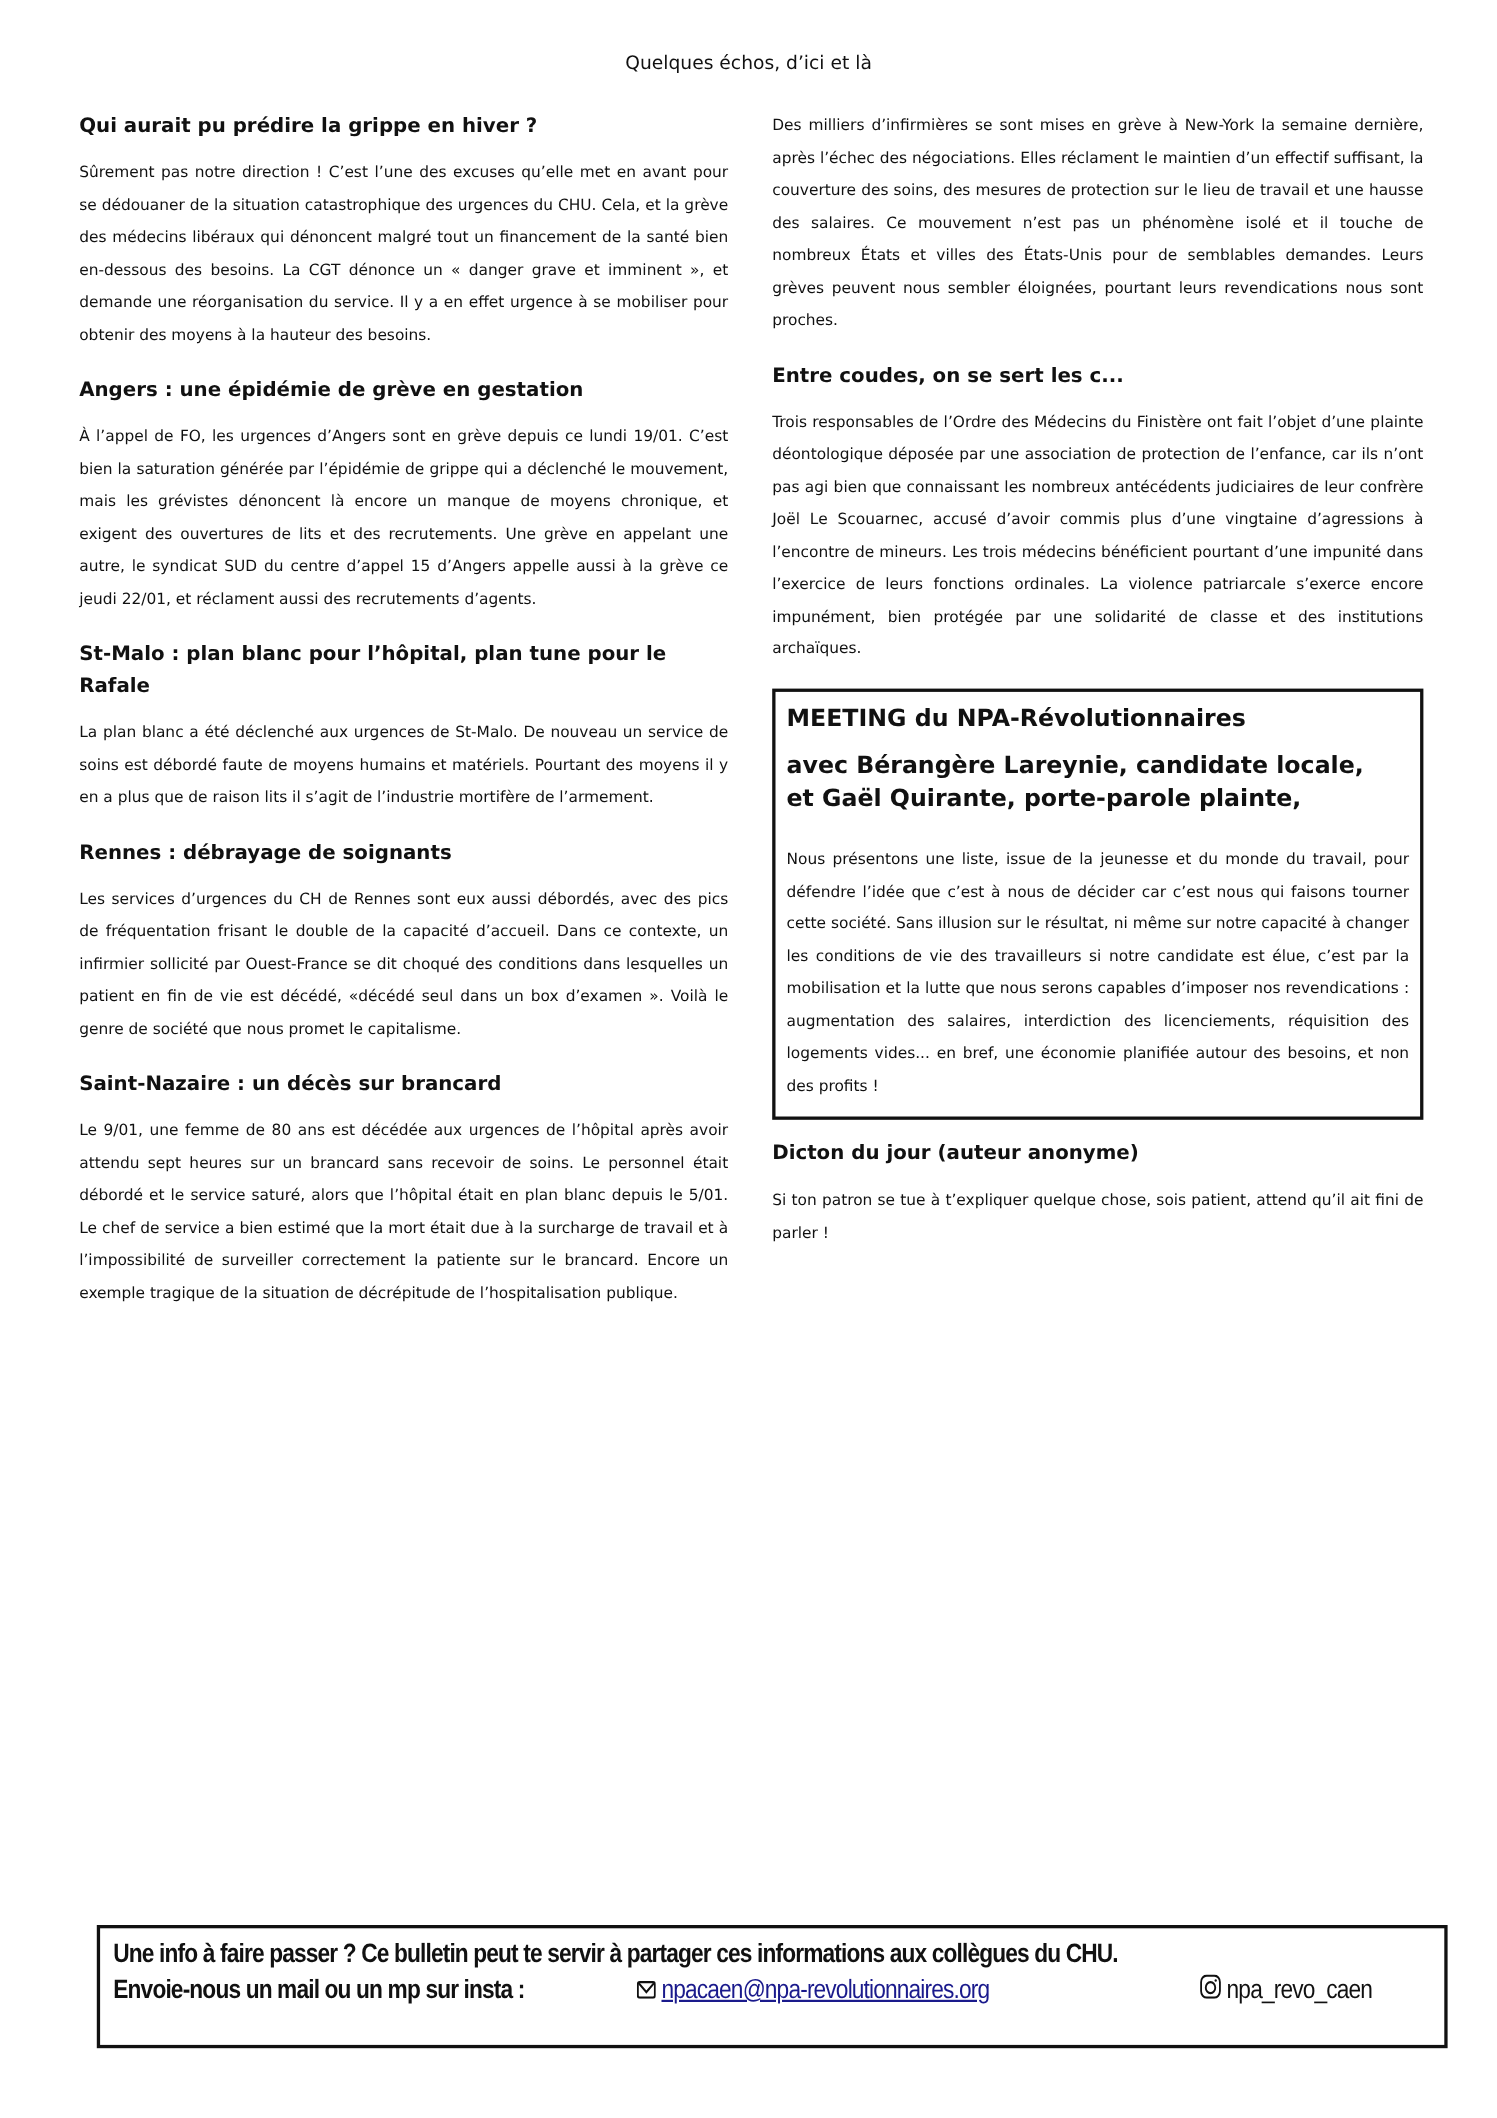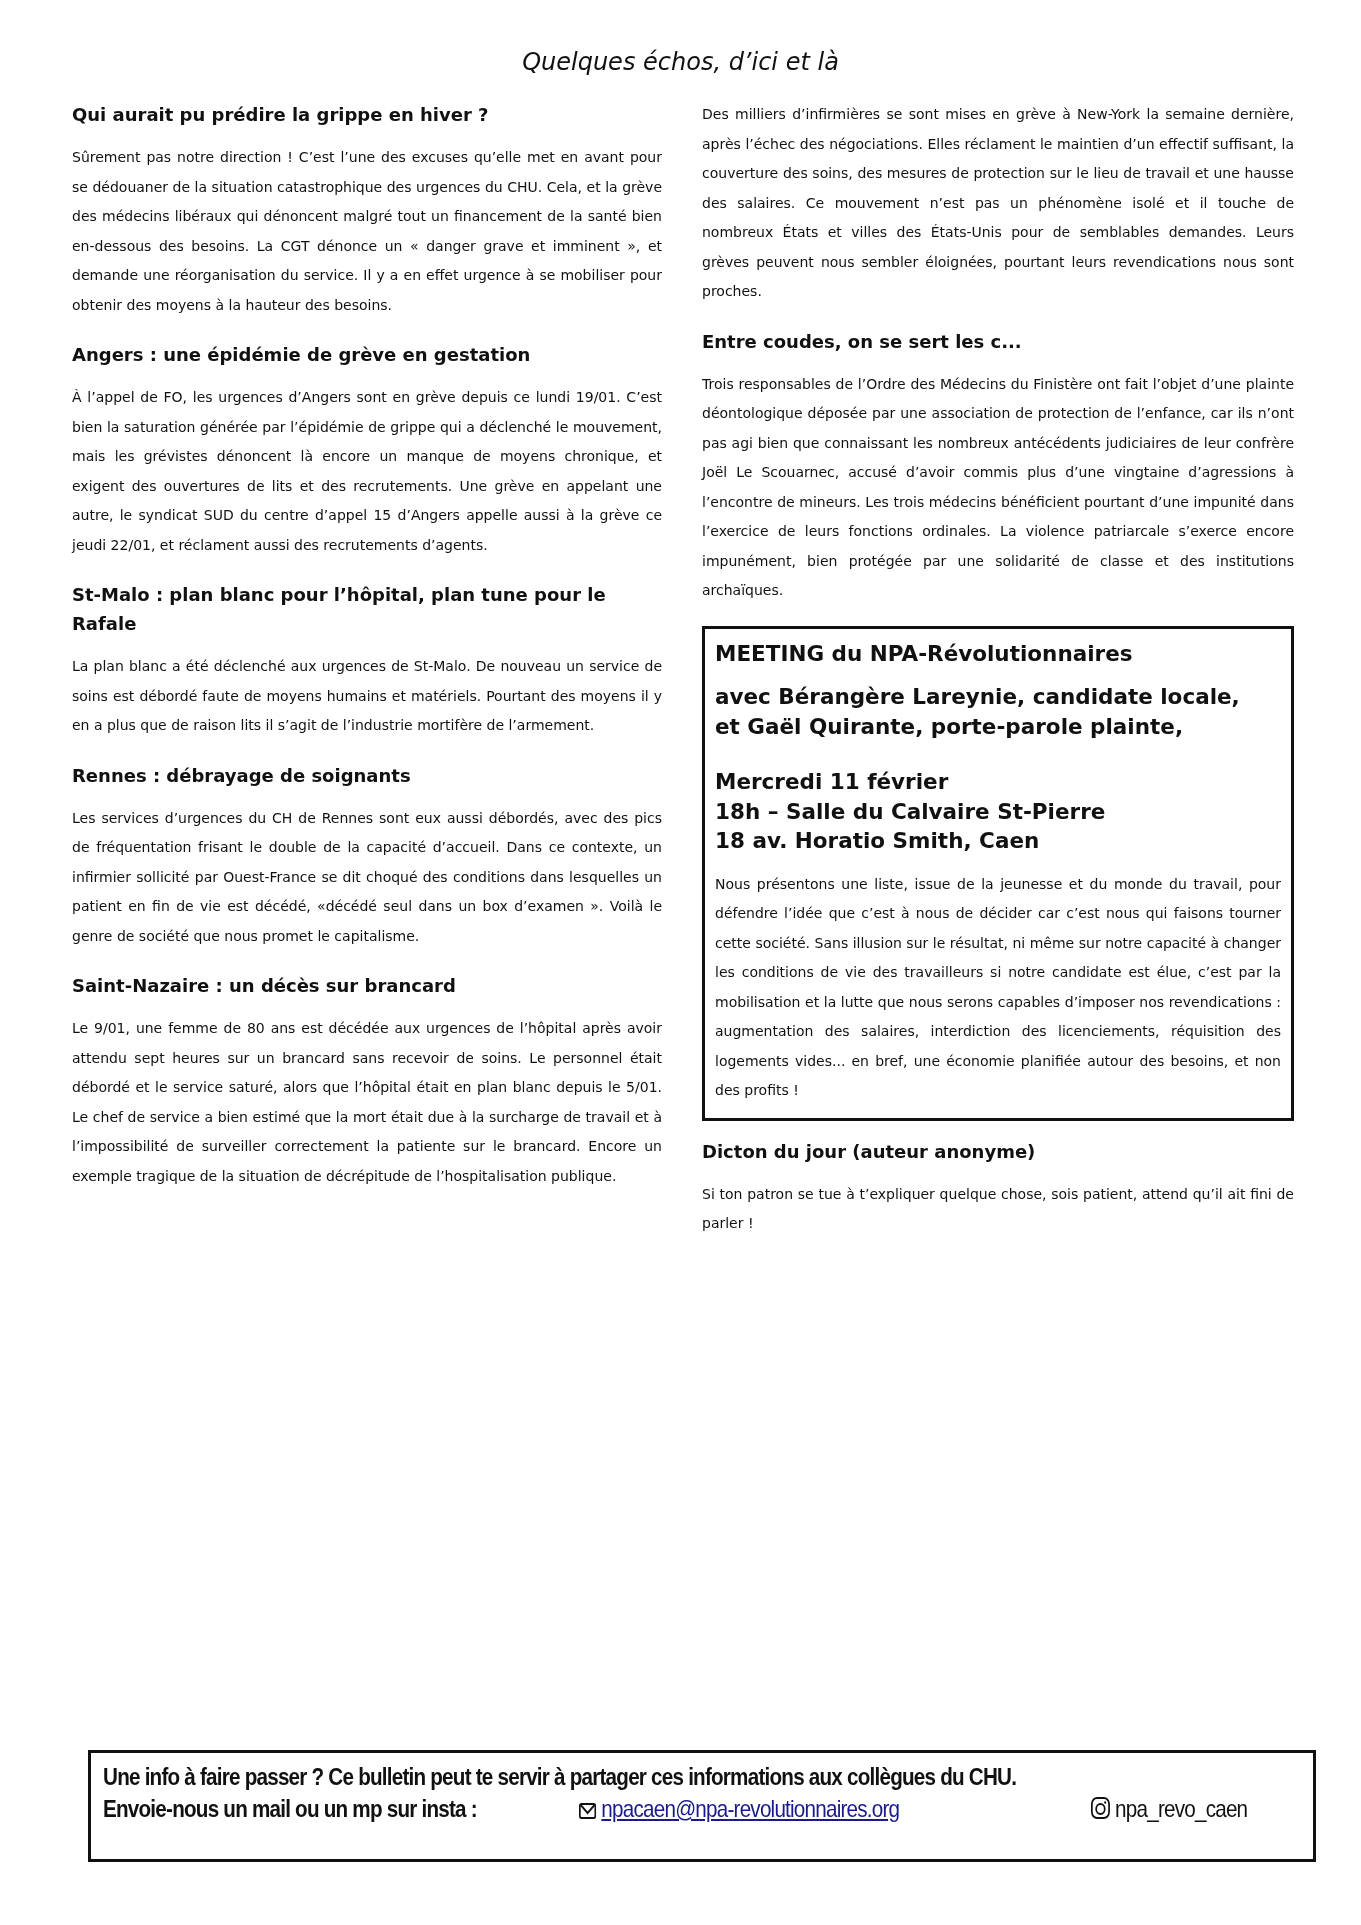--- a/index.html
+++ b/index.html
@@ -1,19 +1,19 @@
 <!DOCTYPE html>
 <html><head>
 <meta charset="utf-8">
 <style>
   html, body { margin:0; padding:0; background:#ffffff; }
   body { width:1361px; height:1925px; position:relative; overflow:hidden;
          font-family:"DejaVu Sans", sans-serif; color:#111; }
   .page-title { position:absolute; top:48px; left:0; width:1361px; text-align:center;
-                font-style:italic; font-size:24px; color:#111; }
+                font-size:17px; color:#111; }
   .col { position:absolute; top:100px; }
   .col-left { left:72px; width:590px; }
   .col-right { left:702px; width:592px; }
   h2 { font-size:18px; font-weight:bold; margin:0 0 14px 0; line-height:29px; }
   p.body { font-size:14px; line-height:29.5px; margin:0 0 20px 0; text-align:justify; }
   .col-right h2.first { margin-top:0; }
   .meeting-box { border:3px solid #111; padding:10px 10px 6px 10px; margin:0 0 16px 0; width:566px; margin-left:0; }
   .meeting-box .mt { font-weight:bold; font-size:21.5px; text-align:left; line-height:29.5px; margin:0 0 14px 0; }
   .meeting-box p.body { margin:0 0 6px 0; }
   .footer-box { position:absolute; left:72px; top:1750px; width:1222px; height:106px; border:3px solid #111;
@@ -65,25 +65,20 @@
     <h2>Entre coudes, on se sert les c...</h2>
     <p class="body">Trois responsables de l’Ordre des Médecins du Finistère ont fait l’objet d’une plainte déontologique déposée par une association de protection de l’enfance, car ils n’ont pas agi bien que connaissant les nombreux antécédents judiciaires de leur confrère Joël Le Scouarnec, accusé d’avoir commis plus d’une vingtaine d’agressions à l’encontre de mineurs. Les trois médecins bénéficient pourtant d’une impunité dans l’exercice de leurs fonctions ordinales. La violence patriarcale s’exerce encore impunément, bien protégée par une solidarité de classe et des institutions archaïques.</p>
   </section>
 
   <div class="meeting-box">
     <div class="mt">MEETING du NPA-Révolutionnaires</div>
     <div class="mt" style="margin-bottom:26px">
       <div>avec Bérangère Lareynie, candidate locale,</div>
       <div>et Gaël Quirante, porte-parole plainte,</div>
     </div>
-    <div class="mt">
-      <div>Mercredi 11 février</div>
-      <div>18h – Salle du Calvaire St-Pierre</div>
-      <div>18 av. Horatio Smith, Caen</div>
-    </div>
     <p class="body">Nous présentons une liste, issue de la jeunesse et du monde du travail, pour défendre l’idée que c’est à nous de décider car c’est nous qui faisons tourner cette société. Sans illusion sur le résultat, ni même sur notre capacité à changer les conditions de vie des travailleurs si notre candidate est élue, c’est par la mobilisation et la lutte que nous serons capables d’imposer nos revendications : augmentation des salaires, interdiction des licenciements, réquisition des logements vides... en bref, une économie planifiée autour des besoins, et non des profits !</p>
   </div>
 
   <section>
     <h2>Dicton du jour (auteur anonyme)</h2>
     <p class="body">Si ton patron se tue à t’expliquer quelque chose, sois patient, attend qu’il ait fini de parler !</p>
   </section>
 </div>
 
 <div class="footer-box">

